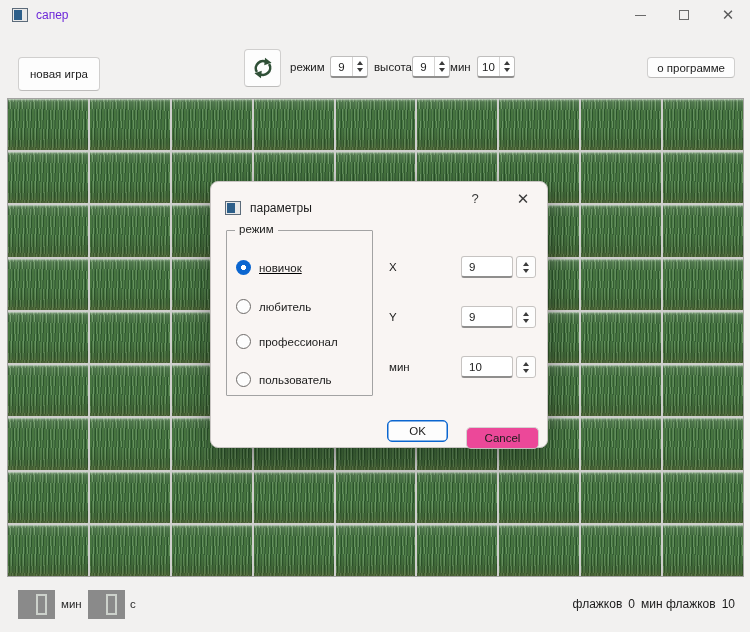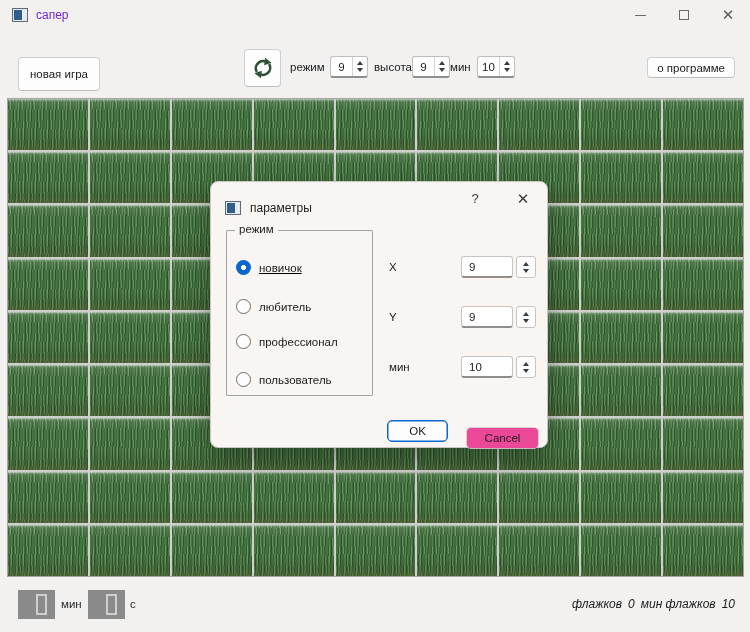--- a/index.html
+++ b/index.html
@@ -100,21 +100,21 @@
     display:flex; align-items:center; justify-content:center;margin-top:7px; }
 
   
   .lcd { position:absolute; width:37px; height:29px; background:#8a8a8a; top:590px; }
   .lcd1 { left:18px; } .lcd2 { left:88px; }
   .lcd-digit { position:absolute; right:8px; top:4px; width:11px; height:21px;
     border:2px solid #ccd1cb; }
   .status-label { position:absolute; top:598px; font-size:11.5px; color:#2a2a2a; }
   .lbl-min { left:61px; } .lbl-sec { left:130px; }
   .status-right { position:absolute; right:15px; top:597px; font-size:12px; color:#1b1b1b;
-    display:flex; align-items:center; gap:6px;font-style:italic; }
+    display:flex; align-items:center; gap:6px; }
 </style>
 </head>
 <body>
 
 <div class="window">
 
   <div class="titlebar">
     <svg class="app-icon" viewBox="0 0 16 14">
       <rect x="0.5" y="0.5" width="15" height="13" fill="#e9e9e9" stroke="#5c6b7a"></rect>
       <rect x="2" y="2" width="8" height="10" fill="#2d5f8a"></rect>

